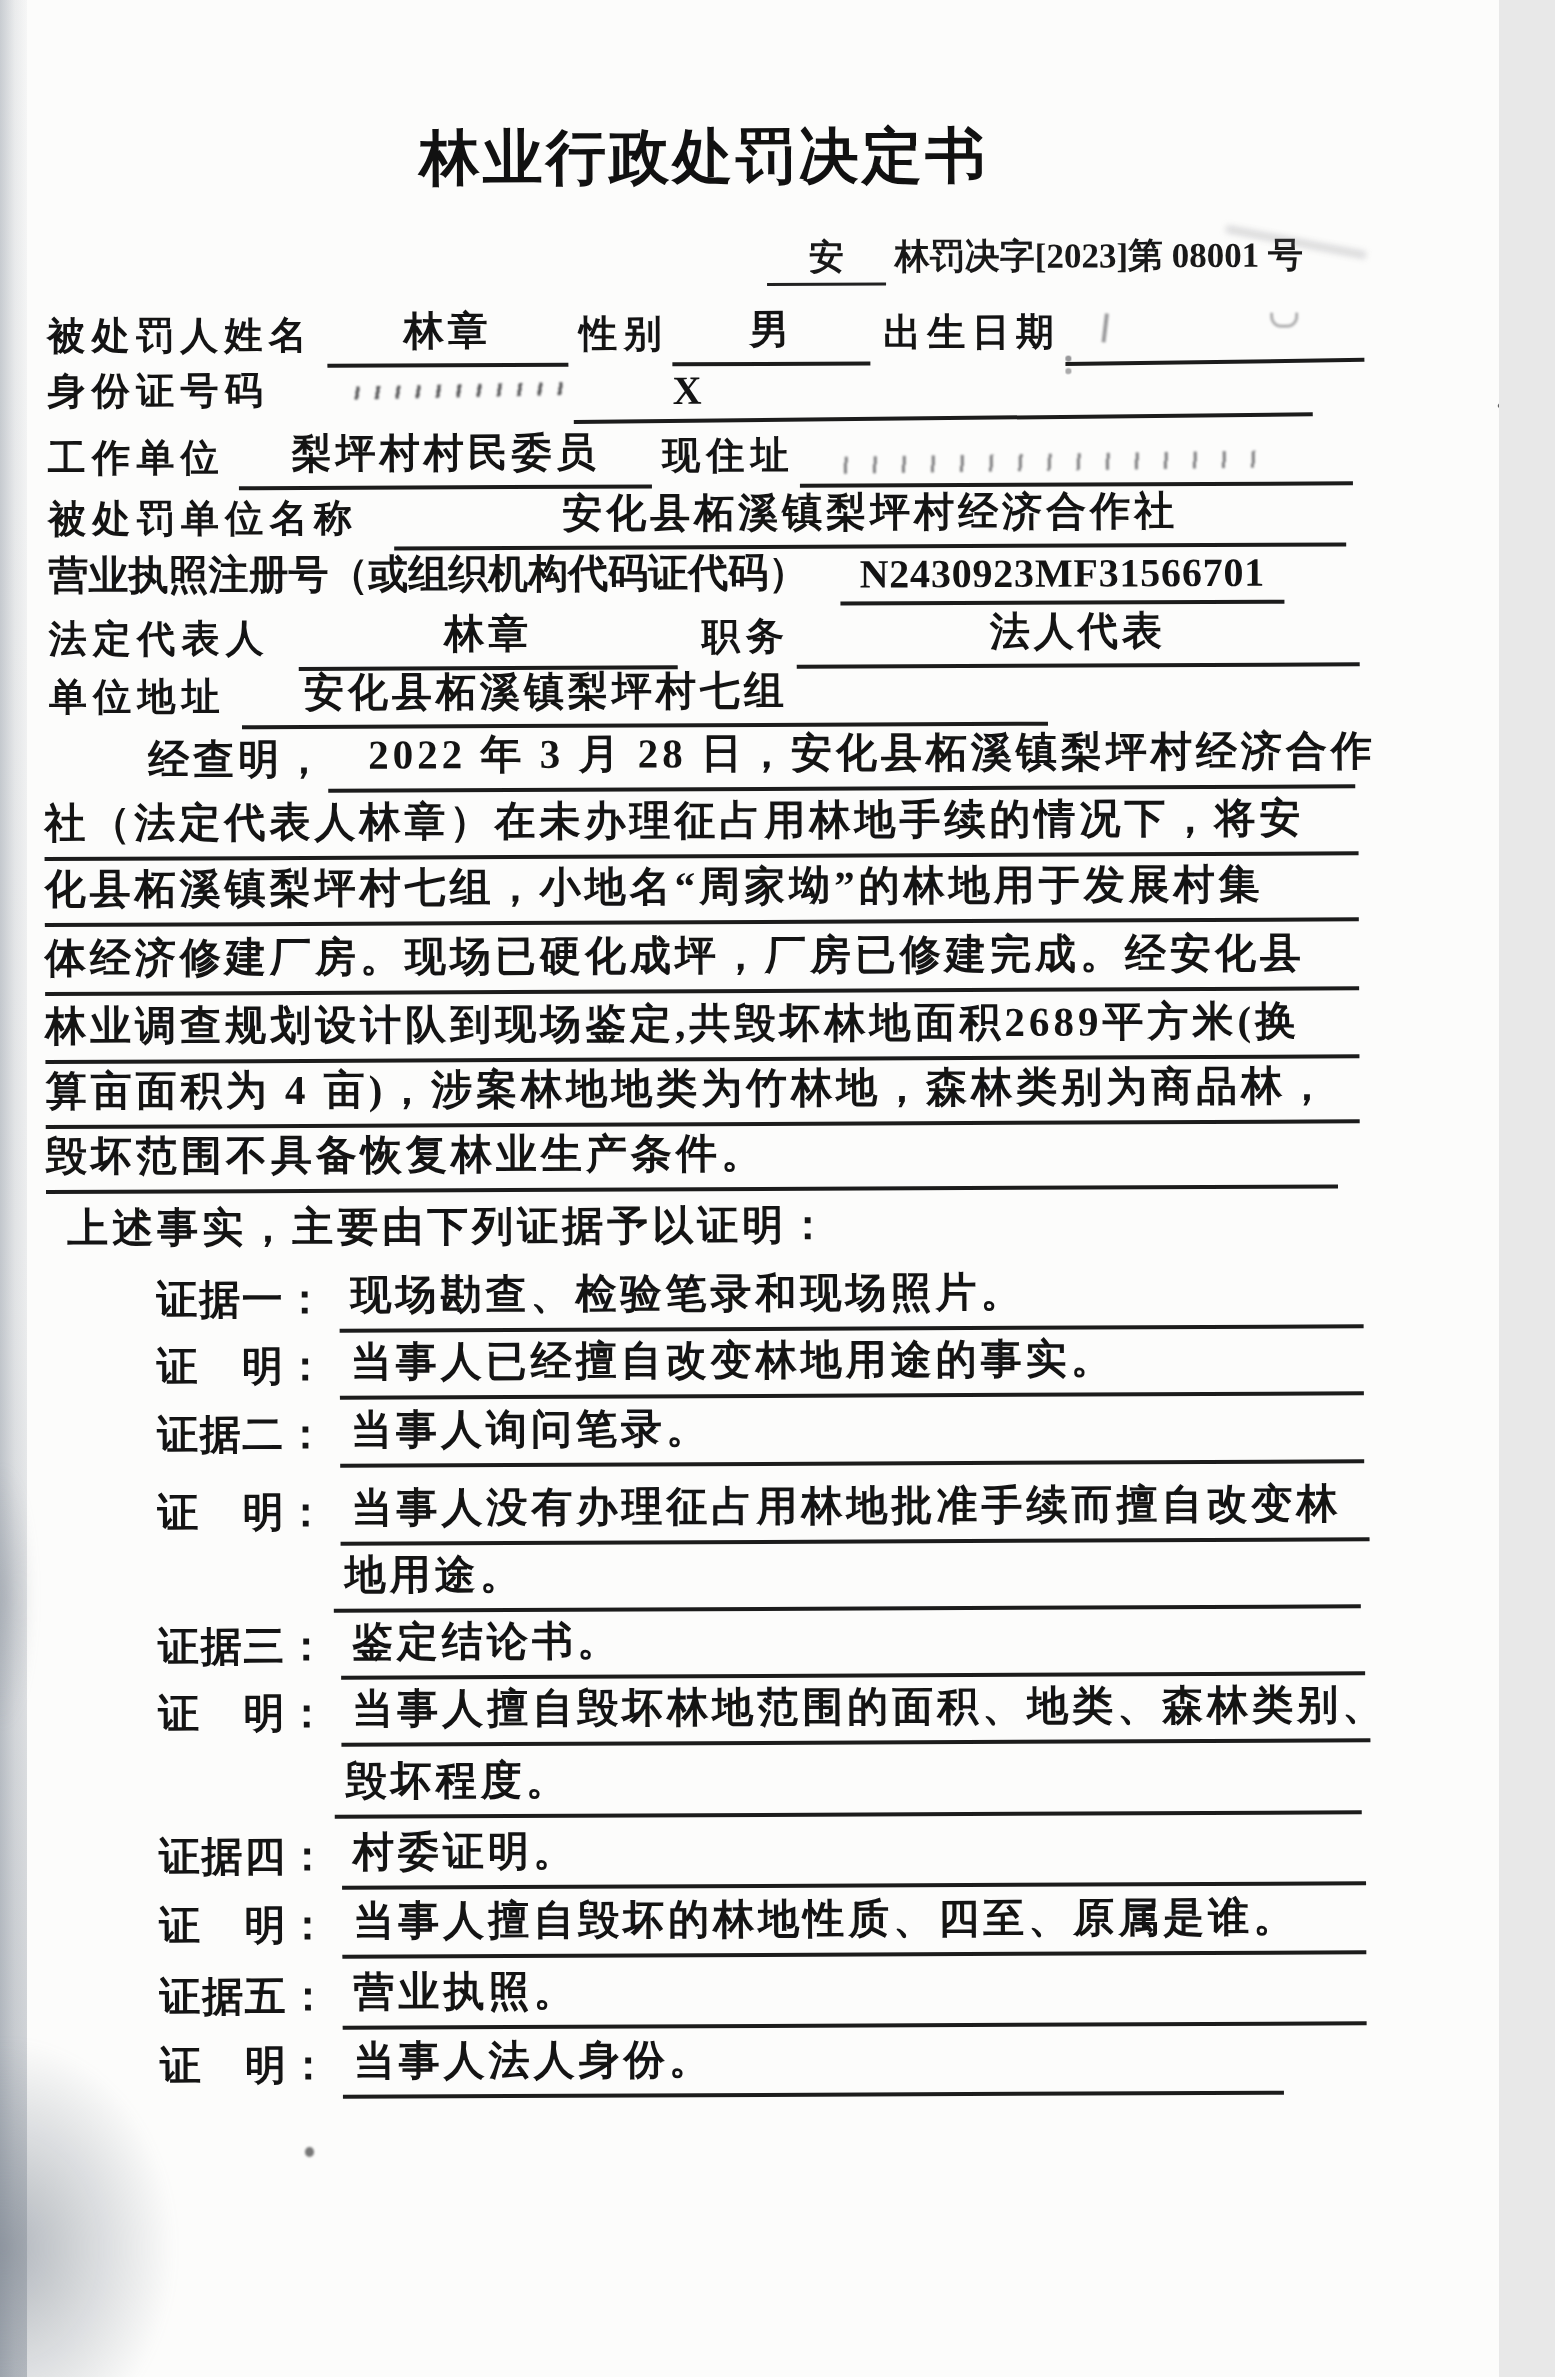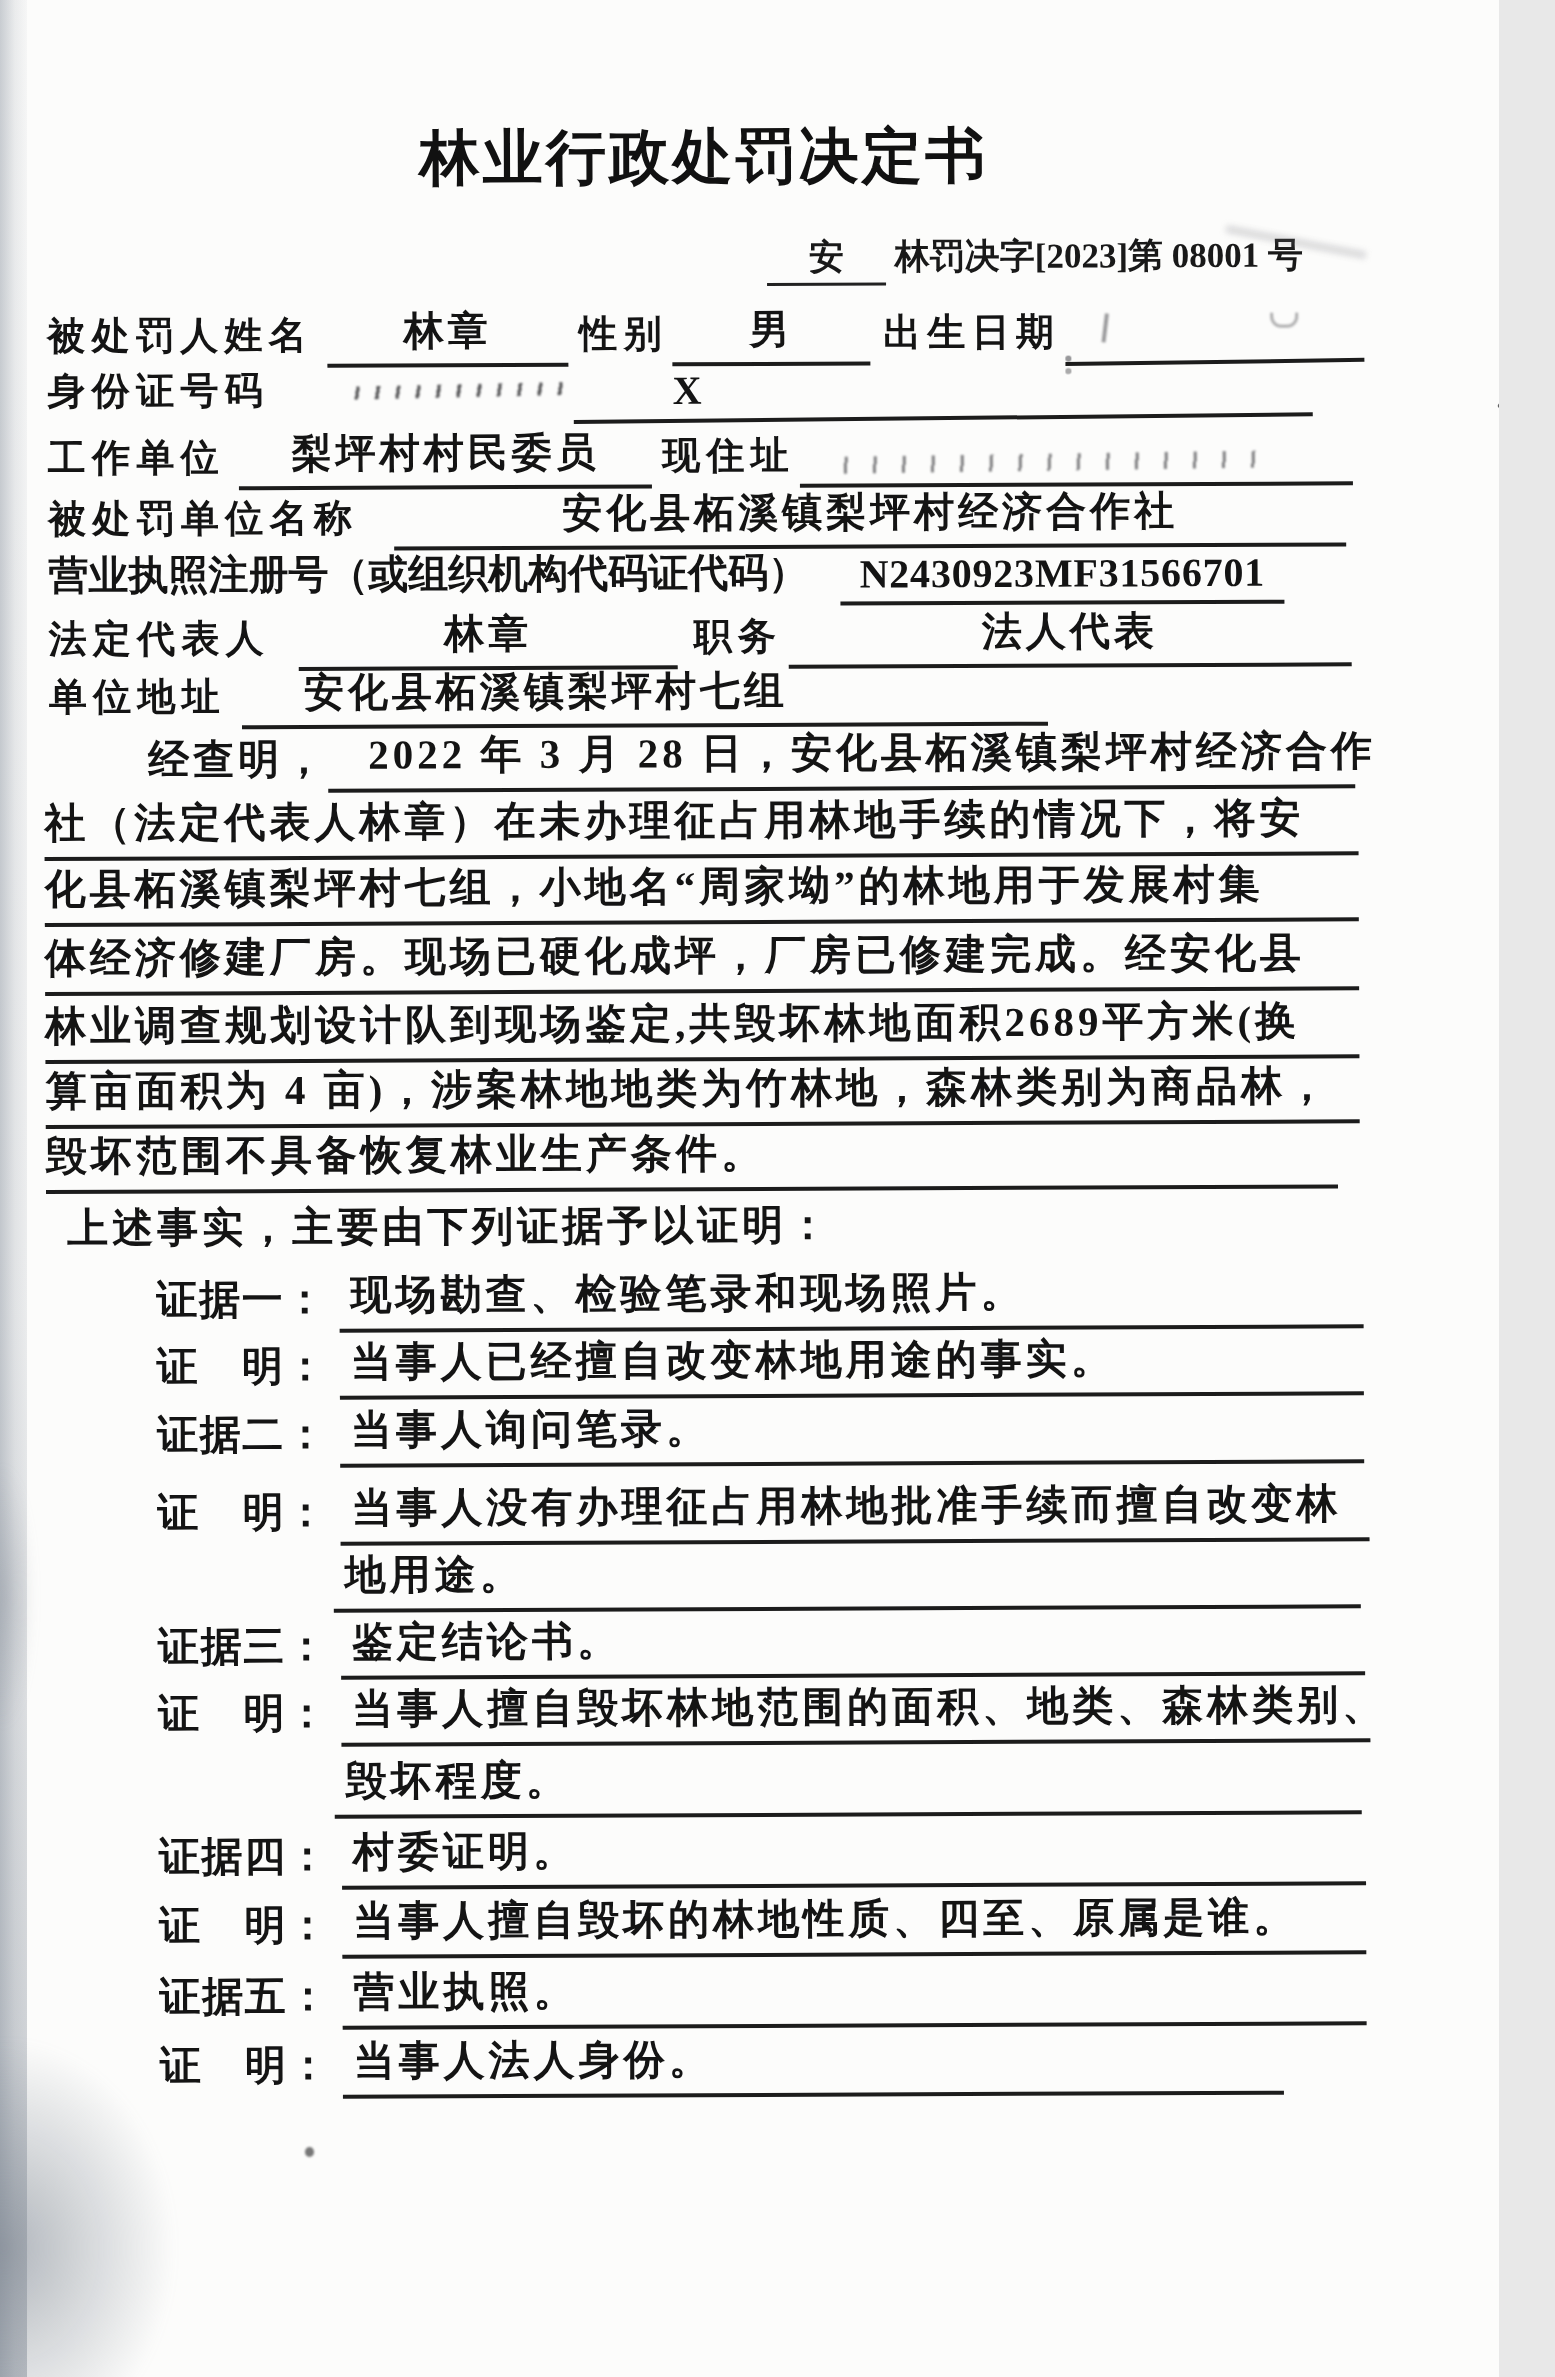--- a/index.html
+++ b/index.html
@@ -187,21 +187,21 @@
     </div>
 
     <div class="row" style="top:545px;">
       <span class="lbl tight">营业执照注册号（或组织机构代码证代码）</span>
       <span class="val" style="width:444px;margin-left:32px;letter-spacing:0.8px;">N2430923MF31566701</span>
     </div>
 
     <div class="row" style="top:605px;">
       <span class="lbl">法定代表人</span>
       <span class="val" style="width:379px;margin-left:28.5px;">林章</span>
-      <span class="lbl" style="margin-left:16px;">职务</span>
+      <span class="lbl" style="margin-left:24px;">职务</span>
       <span class="val" style="width:563px;margin-left:6.3px;">法人代表</span>
     </div>
 
     <div class="row" style="top:663px;">
       <span class="lbl">单位地址</span>
       <span class="val left" style="width:806px;margin-left:16px;padding-left:62px;">安化县柘溪镇梨坪村七组</span>
     </div>
 
     <div class="fline-first" style="top:726px;">
       <span class="lead">经查明，</span>

